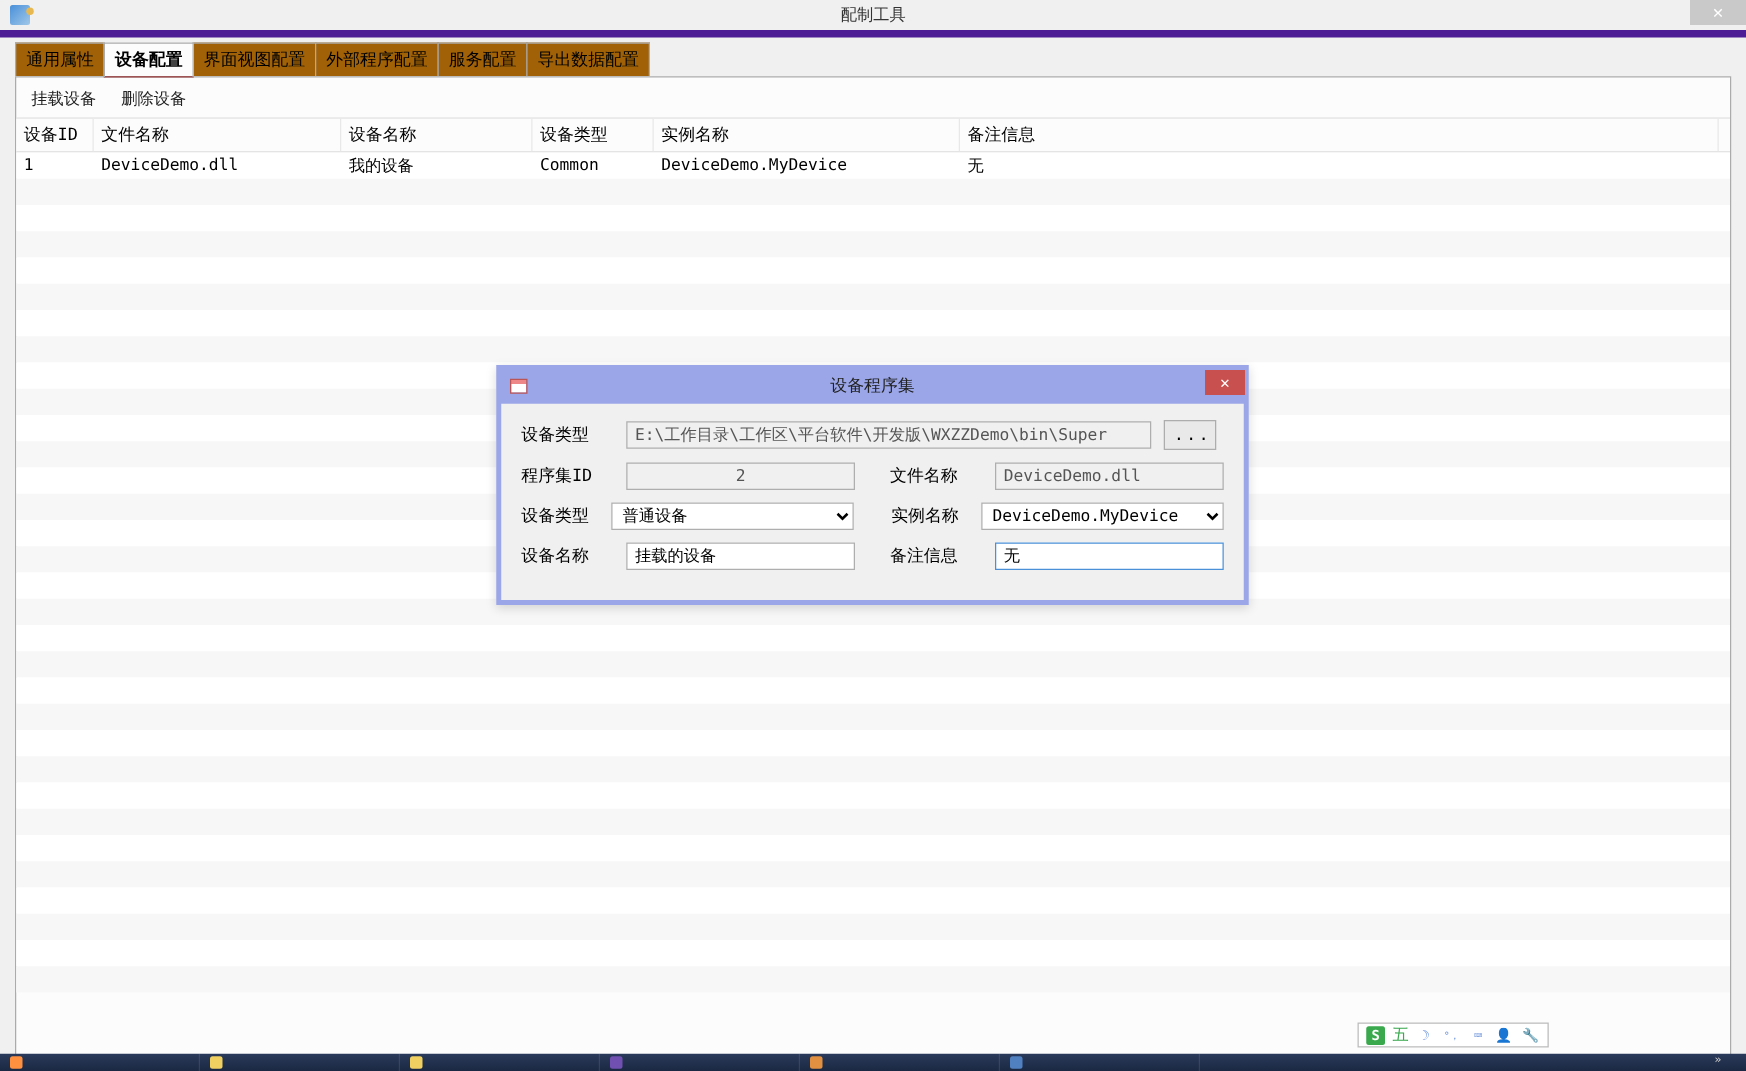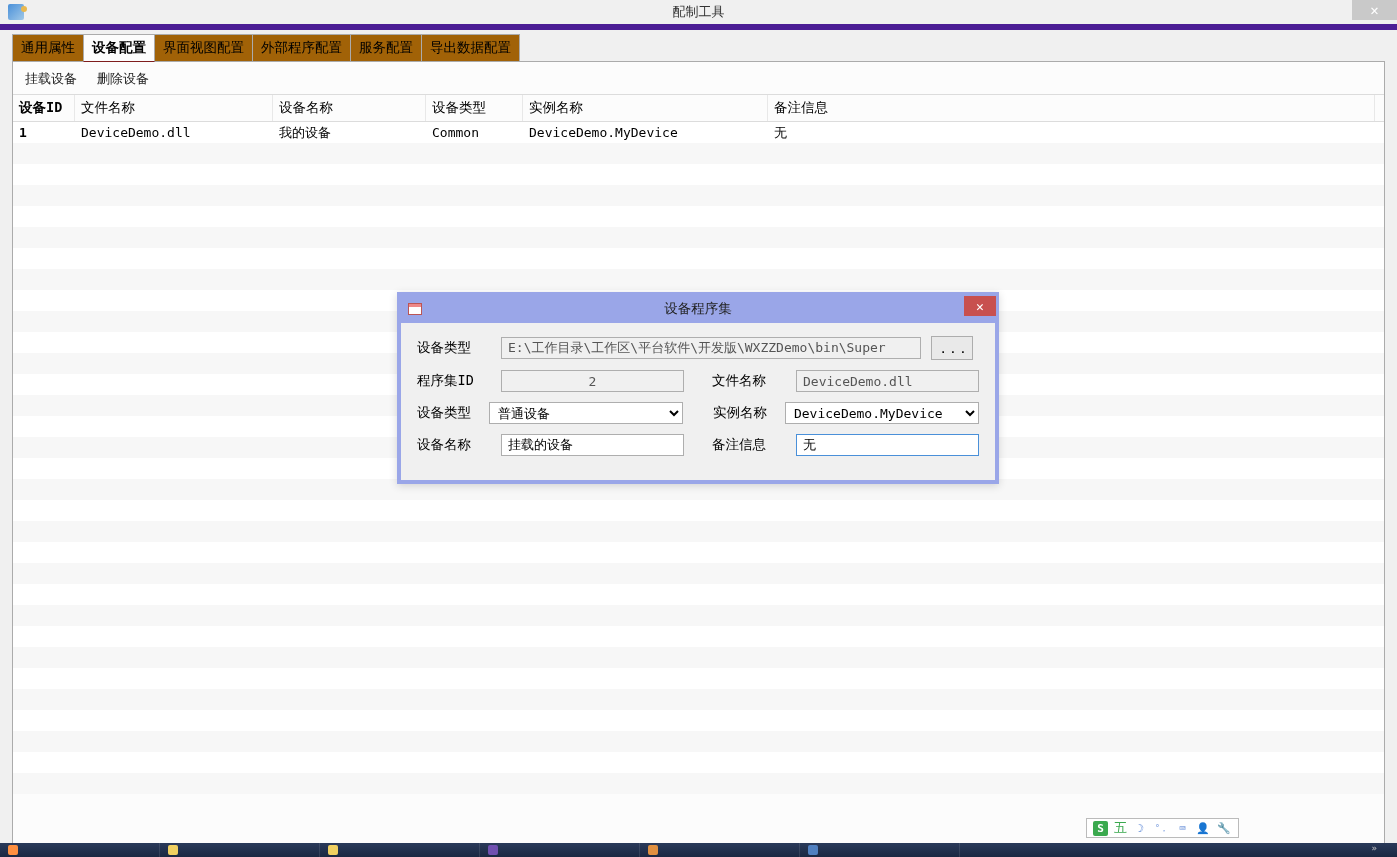--- a/index.html
+++ b/index.html
@@ -120,21 +120,21 @@
     .grid-body .grid-row:nth-child(even) {
       background: #f7f7f7;
     }
     .grid-body .grid-row:nth-child(odd) {
       background: #ffffff;
     }
     .grid-cell {
       padding: 2px 6px;
       font-family: "SimSun", monospace;
     }
-    .col-id { width: 62px; font-weight: bold; }
+    .col-id { width: 62px; }
     .col-file { width: 198px; }
     .col-devname { width: 153px; }
     .col-devtype { width: 97px; }
     .col-instance { width: 245px; }
     .col-remark { width: 607px; }
     .footer-text {
       position: absolute;
       bottom: 12px;
       left: 50%;
       transform: translateX(-50%);

